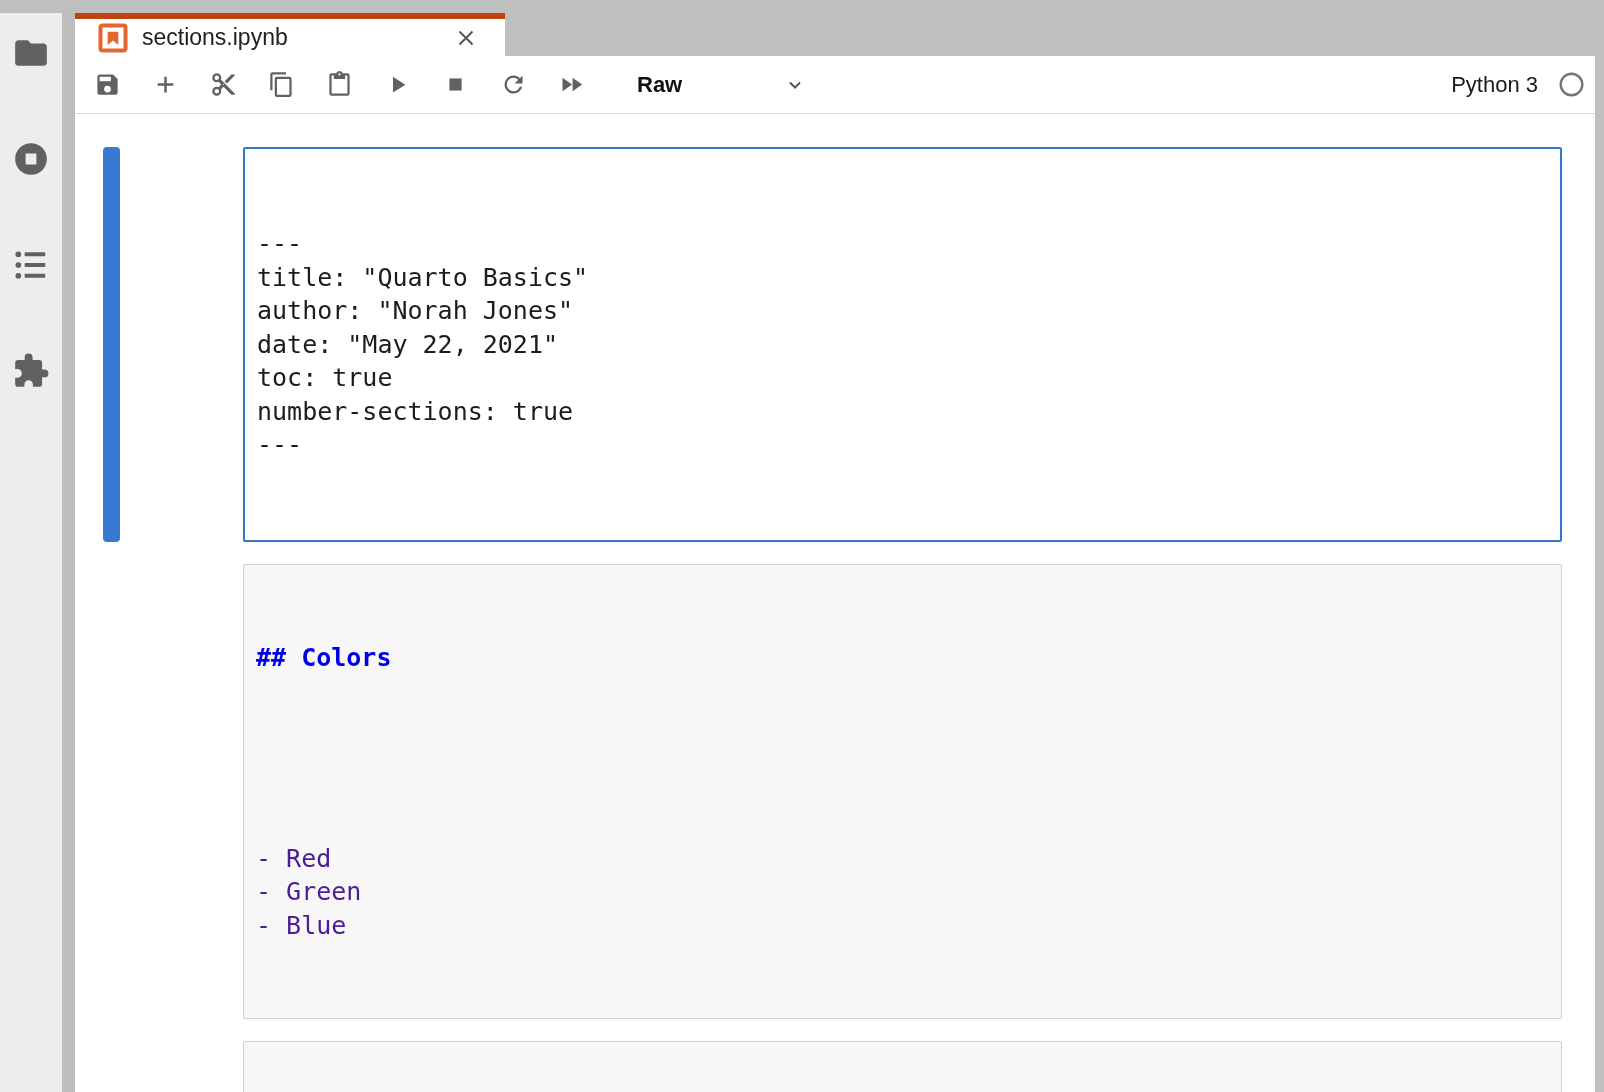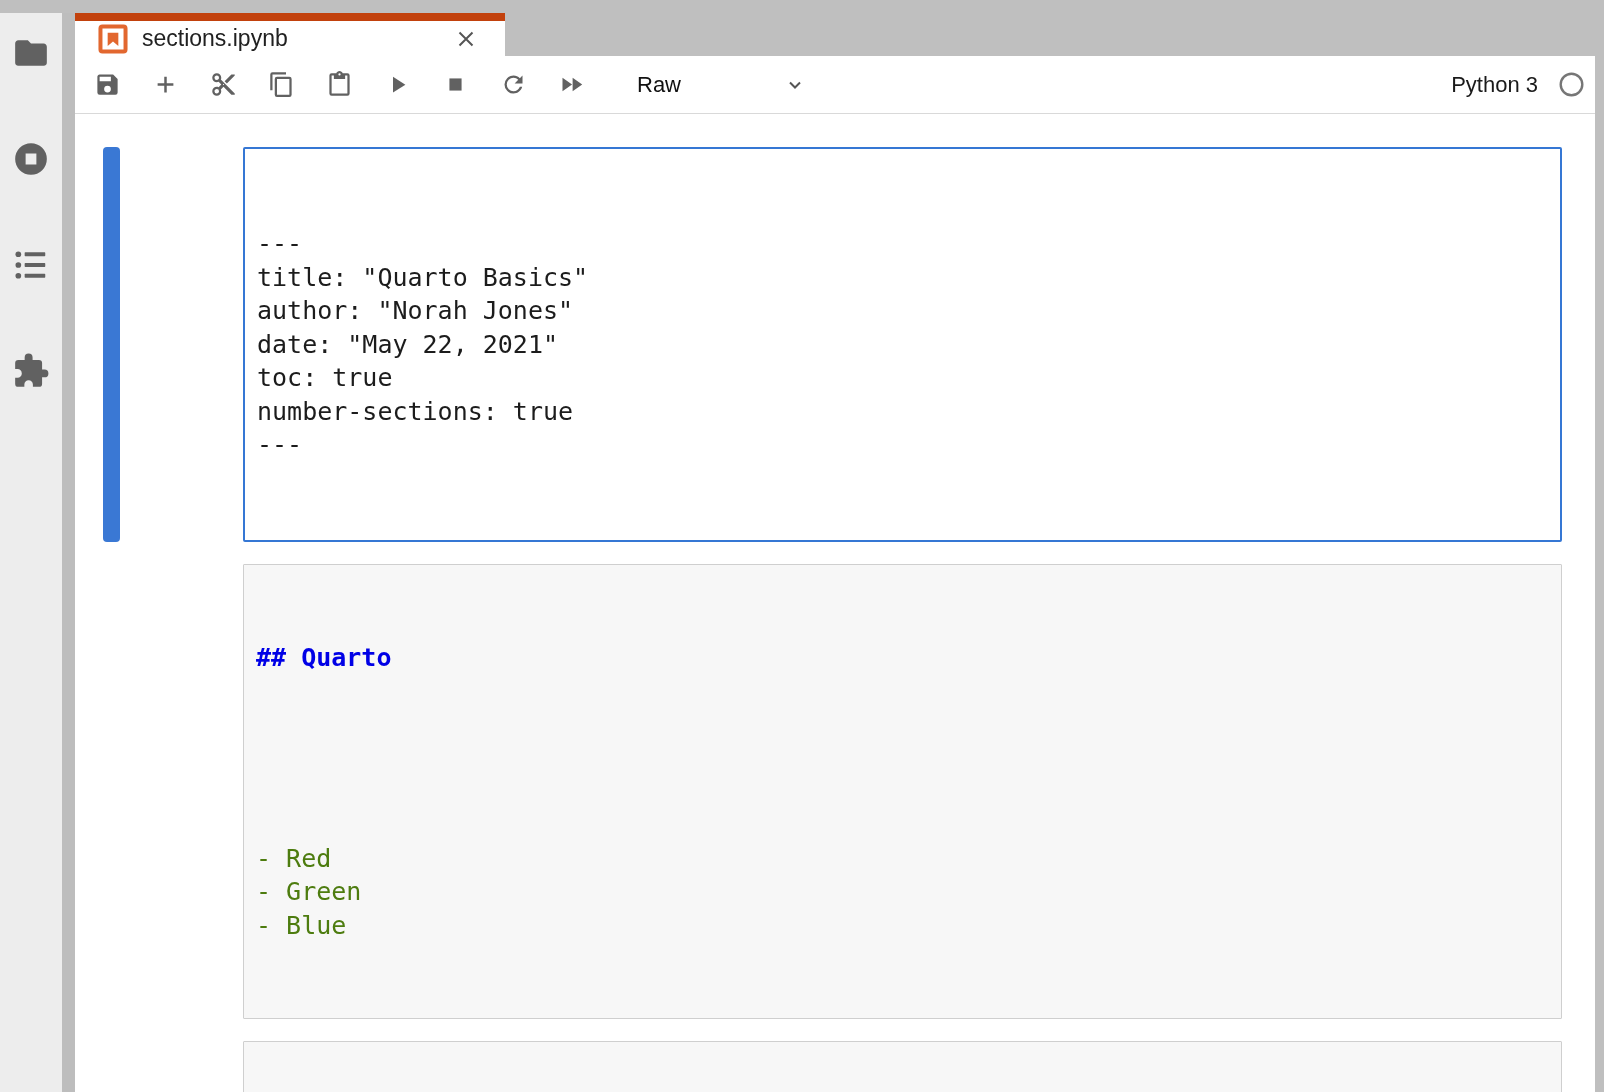--- a/index.html
+++ b/index.html
@@ -14,53 +14,53 @@
            display:flex;flex-direction:column;align-items:center;padding-top:20px;box-sizing:border-box;gap:66px;}
   #divider{position:absolute;left:62px;top:13px;width:13px;height:1079px;background:#bdbdbd;}
   #right-strip{position:absolute;right:0;top:0;width:9px;height:1092px;background:#bfbfbf;z-index:5;}
   #main{position:absolute;left:75px;top:0;width:1520px;height:1092px;}
 
   .side-btn{width:40px;height:40px;display:flex;align-items:center;justify-content:center;cursor:pointer;}
   .side-btn svg{width:38px;height:38px;fill:#616161;}
 
   
   #tab{position:absolute;left:0;top:13px;width:430px;height:43px;background:#ffffff;
-       border-top:8px solid #c2410c;display:flex;align-items:center;box-sizing:border-box;padding-left:22px;z-index:2;}
+       border-top:6px solid #c2410c;display:flex;align-items:center;box-sizing:border-box;padding-left:22px;z-index:2;}
   #tab .nb-icon{width:32px;height:32px;margin-right:13px;flex:0 0 auto;}
   #tab .tab-title{font-size:23px;color:#212121;white-space:nowrap;}
   #tab .close{margin-left:auto;margin-right:26px;width:26px;height:26px;}
 
   
   #toolbar{position:absolute;left:0;top:56px;width:1520px;height:58px;background:#ffffff;
            border-bottom:1px solid #d9d9d9;display:flex;align-items:center;box-sizing:border-box;
            padding:0 10px 0 16px;z-index:1;}
   .tbtn{width:32px;height:32px;margin-right:26px;display:flex;align-items:center;justify-content:center;cursor:pointer;flex:0 0 auto;}
   .tbtn svg{width:27px;height:27px;fill:#616161;}
   #celltype{margin-left:24px;width:170px;display:flex;align-items:center;cursor:pointer;}
-  #celltype .ct-label{font-size:22px;color:#111111;}
+  #celltype .ct-label{font-size:22px;color:#111111;font-weight:bold;}
   #celltype svg{margin-left:auto;width:24px;height:24px;}
   #kernel{margin-left:auto;display:flex;align-items:center;gap:20px;}
   #kernel .k-name{font-size:22px;color:#1a1a1a;cursor:pointer;}
 
   
   #content{position:absolute;left:0;top:114px;width:1520px;height:978px;background:#ffffff;
            box-sizing:border-box;padding-top:33px;overflow:hidden;}
   .cell{display:flex;margin:0 0 22px 28px;}
   .collapser{width:17px;border-radius:4px;background:transparent;cursor:pointer;flex:0 0 auto;}
   .cell.active .collapser{background:#3a78d4;}
   .prompt{width:123px;flex:0 0 auto;}
   .editor{flex:1;margin-right:33px;font-family:"DejaVu Sans Mono","Liberation Mono",monospace;
           font-size:25px;line-height:33.5px;white-space:pre;box-sizing:border-box;cursor:text;}
   .cell.raw .editor{background:#ffffff;border:2px solid #3577d4;border-radius:2px;
                     padding:11px 10px 11px 12px;color:#1c1c1c;}
   .cell.md .editor{background:#f7f7f7;border:1px solid #cfcfcf;border-radius:1px;
                    padding:9px 10px 9px 12px;}
   .md-heading{color:#0000e6;font-weight:bold;}
   .blank-line{height:33.5px;}
-  .md-list{color:#4d7c0f;}
+  .md-list{color:#4c1d95;}
 </style>
 </head>
 <body>
 
 <div id="tabbar-bg"></div>
 
 <aside id="sidebar">
   <div class="side-btn">
     <svg viewBox="0 0 24 24">
       <path d="M10,4H4C2.89,4 2,4.89 2,6V18A2,2 0 0,0 4,20H20A2,2 0 0,0 22,18V8C22,6.89 21.1,6 20,6H12L10,4Z"></path>
@@ -176,21 +176,21 @@
 toc: true
 number-sections: true
 ---</div>
       </div>
     </div>
 
     <div class="cell md">
       <div class="collapser"></div>
       <div class="prompt"></div>
       <div class="editor">
-        <div class="md-heading">## Quarto</div>
+        <div class="md-heading">## Colors</div>
         <div class="blank-line"></div>
         <div class="md-list">- Red
 - Green
 - Blue</div>
       </div>
     </div>
 
     <div class="cell md">
       <div class="collapser"></div>
       <div class="prompt"></div>

